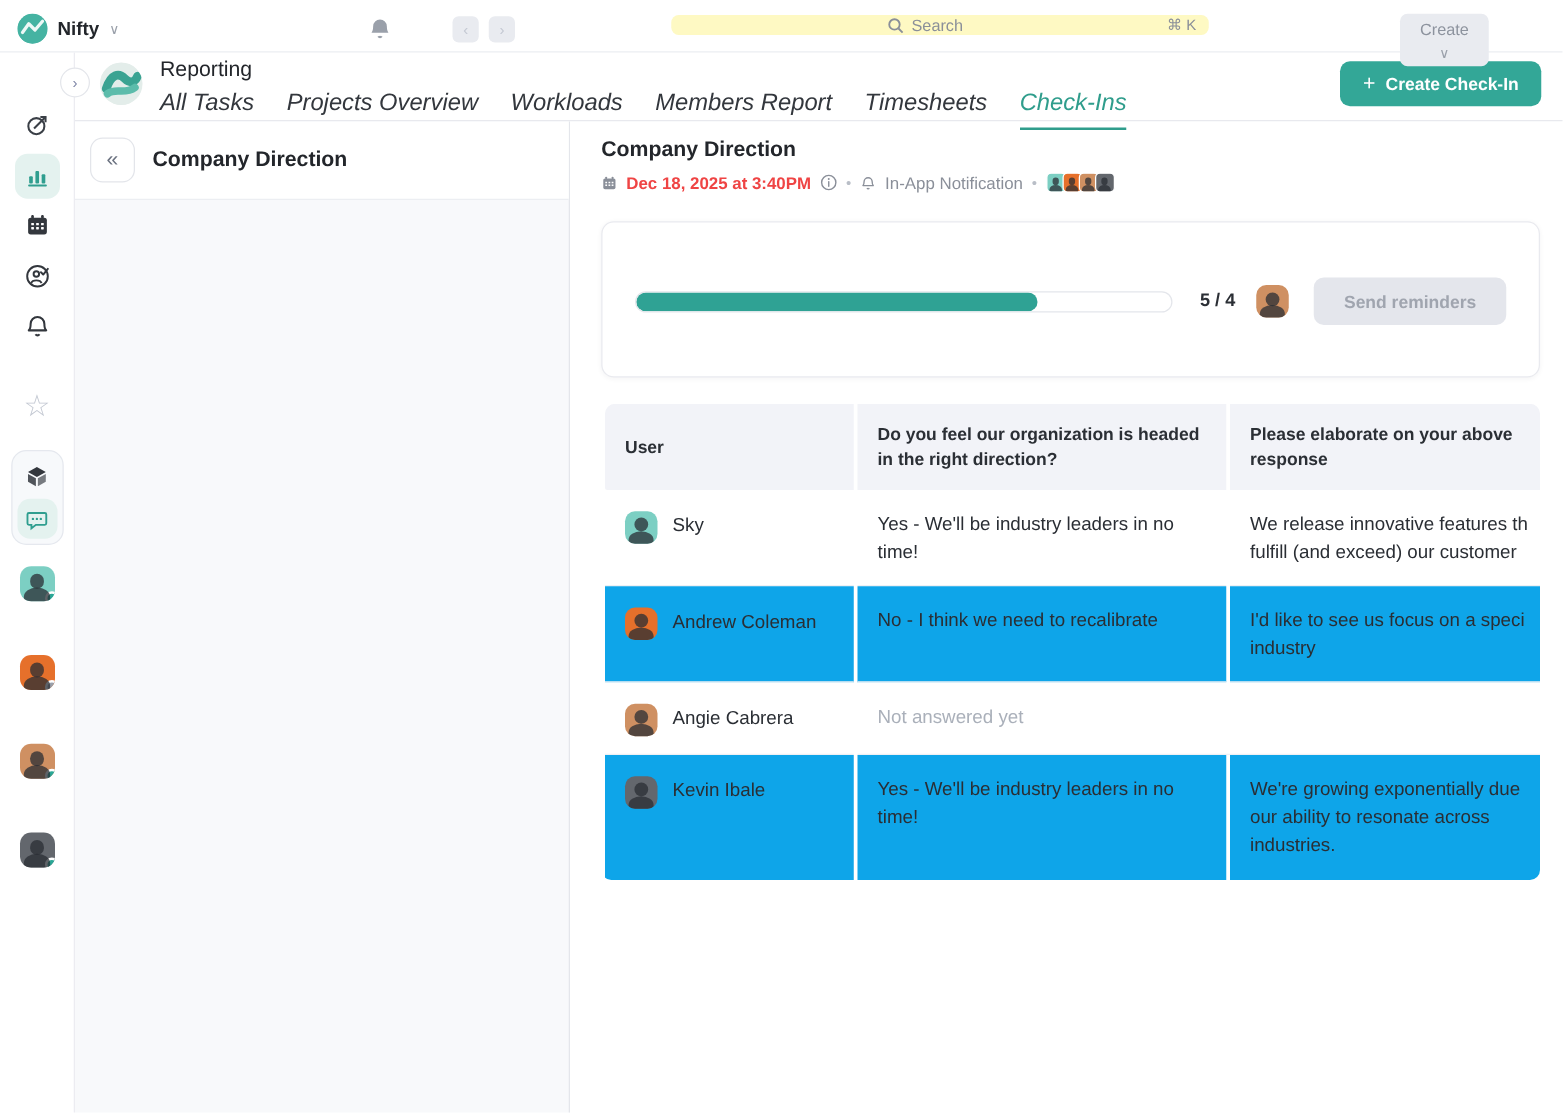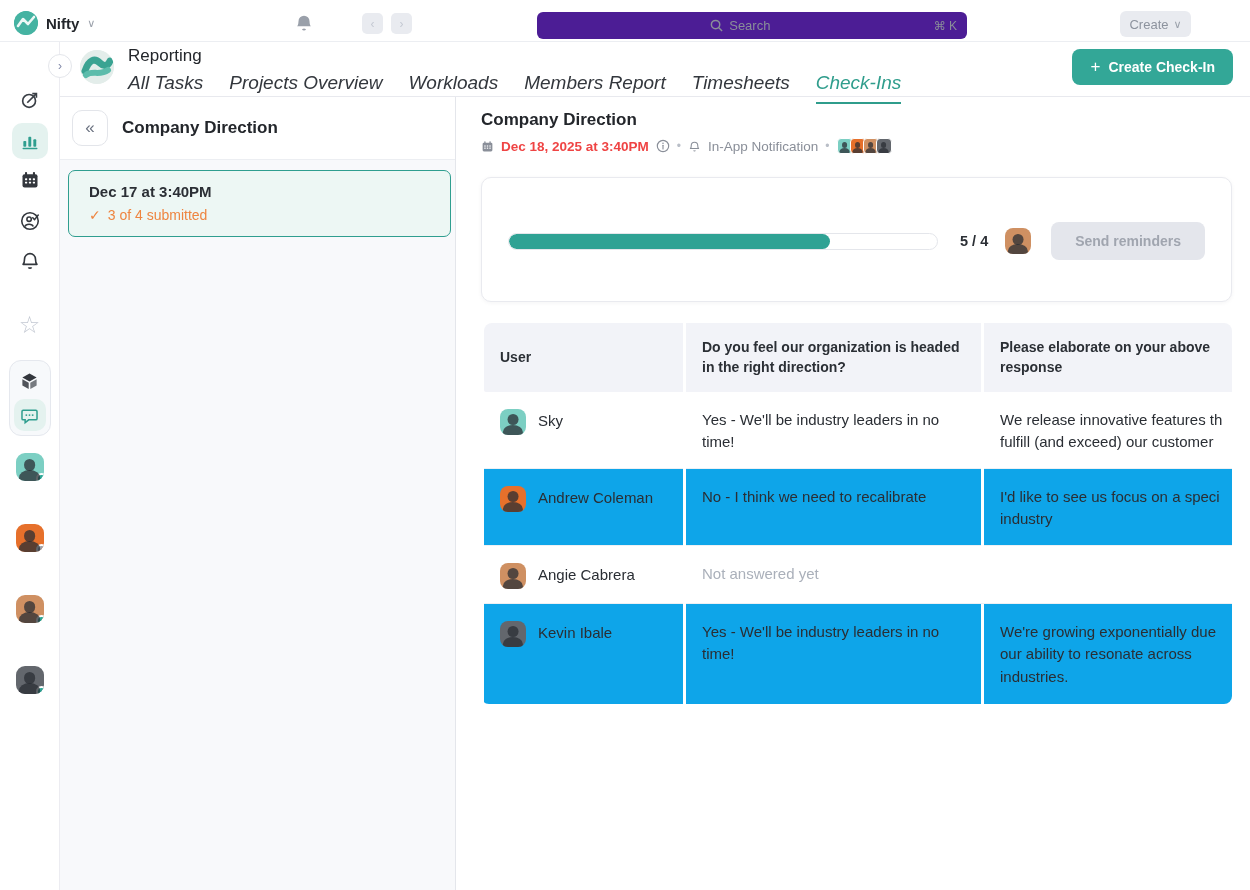--- a/index.html
+++ b/index.html
@@ -7,24 +7,24 @@
 
   
   .topbar { position:absolute; left:0; top:5px; width:1250px; height:37px; background:#fff; border-bottom:1px solid #eceef2; z-index:30; display:flex; align-items:center; }
   .brand { display:flex; align-items:center; gap:8px; margin-left:14px; }
   .brand-name { font-weight:bold; font-size:15px; color:#23262b; }
   .chev-sm { color:#9aa0aa; font-size:11px; }
   .logo-mark { width:24px; height:24px; border-radius:50%; background:#45b3a2; position:relative; overflow:hidden; flex:none; }
   .logo-mark svg { position:absolute; inset:0; }
   .tb-bell { position:absolute; left:293px; top:7px; width:22px; height:22px; color:#9aa0aa; }
   .navbtn { position:absolute; top:8px; width:21px; height:21px; border-radius:5px; background:#e9ebf0; color:#c4c9d3; font-size:12px; display:flex; align-items:center; justify-content:center; border:none; cursor:pointer; }
-  .search-pill { position:absolute; left:537px; top:7px; width:430px; height:27px; border-radius:6px; background:#4c1d95; display:flex; align-items:center; color:#8a8f99; font-size:13px; padding:0 10px; }
+  .search-pill { position:absolute; left:537px; top:7px; width:430px; height:16px; border-radius:6px; background:#fef9c3; display:flex; align-items:center; color:#8a8f99; font-size:13px; padding:0 10px; }
   .search-center { flex:1; display:flex; align-items:center; justify-content:center; gap:6px; }
   .kbd { color:#8a8f99; font-size:12px; }
-  .create-pill { position:absolute; left:1120px; top:6px; width:71px; height:26px; border-radius:6px; background:#e9ebf0; color:#8d939e; font-size:13px; display:flex; align-items:center; justify-content:center; gap:5px; border:none; cursor:pointer; }
+  .create-pill { position:absolute; left:1120px; top:6px; width:71px; height:42px; border-radius:6px; background:#e9ebf0; color:#8d939e; font-size:13px; display:flex; align-items:center; justify-content:center; gap:5px; border:none; cursor:pointer;flex-direction:column; }
 
   
   .sidebar { position:absolute; left:0; top:37px; width:60px; bottom:0; background:#fff; border-right:1px solid #ececf1; z-index:20; }
   .sb-icon { position:absolute; left:50%; transform:translateX(-50%); width:36px; height:36px; display:flex; align-items:center; justify-content:center; border-radius:10px; color:#3a3f46; cursor:pointer; }
   .sb-icon.active { background:#e4f2ef; color:#2f9e8f; }
   .sb-icon.dim { color:#c3c8d2; }
   .sb-group { position:absolute; left:50%; transform:translateX(-50%); top:323px; width:42px; padding:4px 0; background:#f7f9fb; border:1px solid #e5e8ee; border-radius:12px; display:flex; flex-direction:column; align-items:center; gap:2px; }
   .sb-group .sb-icon { position:static; transform:none; width:32px; height:32px; }
   .sb-icon.chat-tile { background:#e4f2ef; color:#2f9e8f; }
   .member-av { position:absolute; left:50%; transform:translateX(-50%); width:28px; height:28px; border-radius:9px; cursor:pointer; }
@@ -229,27 +229,20 @@
   <button class="create-checkin">
     <span class="plus">+</span>
     <span>Create Check-In</span>
   </button>
 </div>
 
 <div class="left-panel">
   <div class="lp-head">
     <button class="collapse-btn">«</button>
     <span class="lp-title">Company Direction</span>
-  </div>
-  <div class="checkin-card">
-    <div class="cc-date">Dec 17 at 3:40PM</div>
-    <div class="cc-status">
-      <span>✓</span>
-      <span>3 of 4 submitted</span>
-    </div>
   </div>
 </div>
 
 <div class="main">
   <div class="m-title">Company Direction</div>
   <div class="meta">
     <svg class="ic" width="13" height="13" viewBox="0 0 24 24" fill="#8a8f99">
         <rect x="3" y="5" width="18" height="16" rx="2.5"></rect>
         <rect x="6" y="2.5" width="2.5" height="4" rx="1"></rect>
         <rect x="15.5" y="2.5" width="2.5" height="4" rx="1"></rect>

